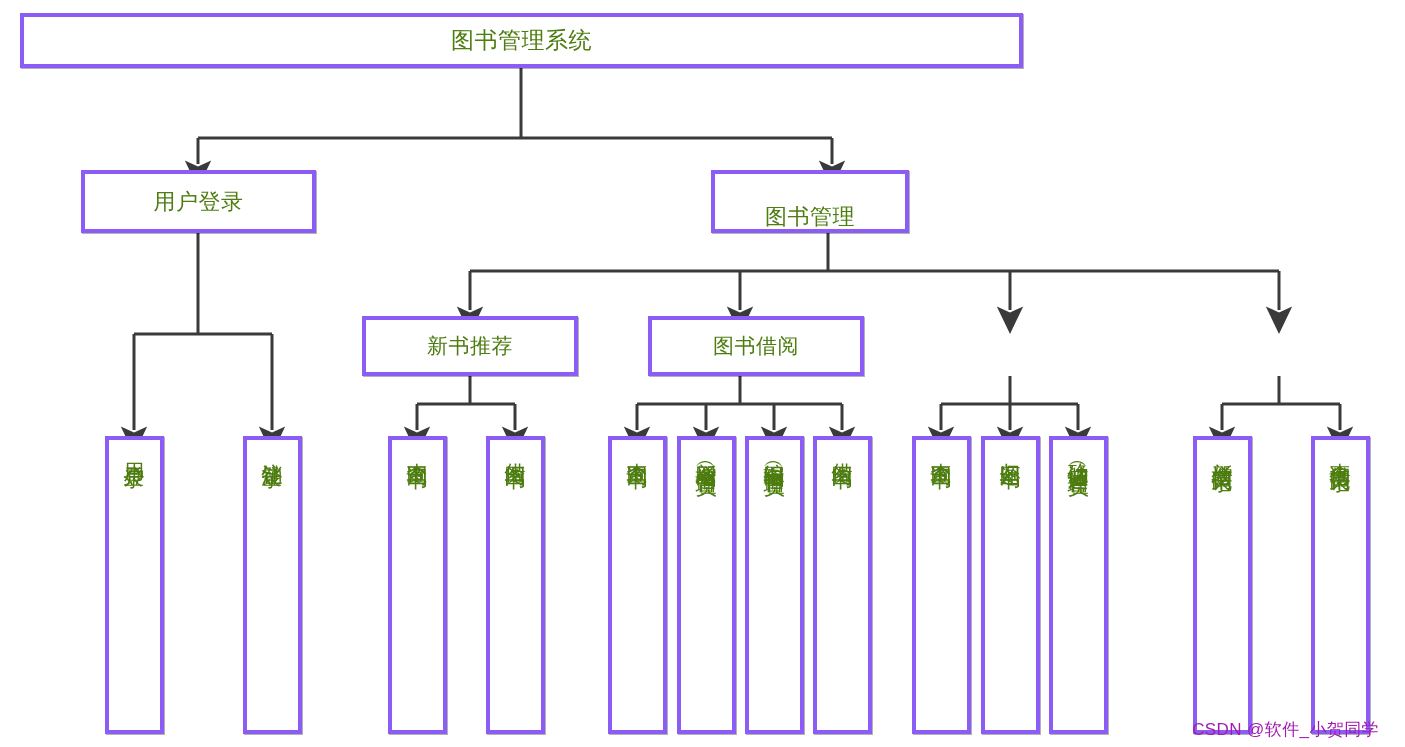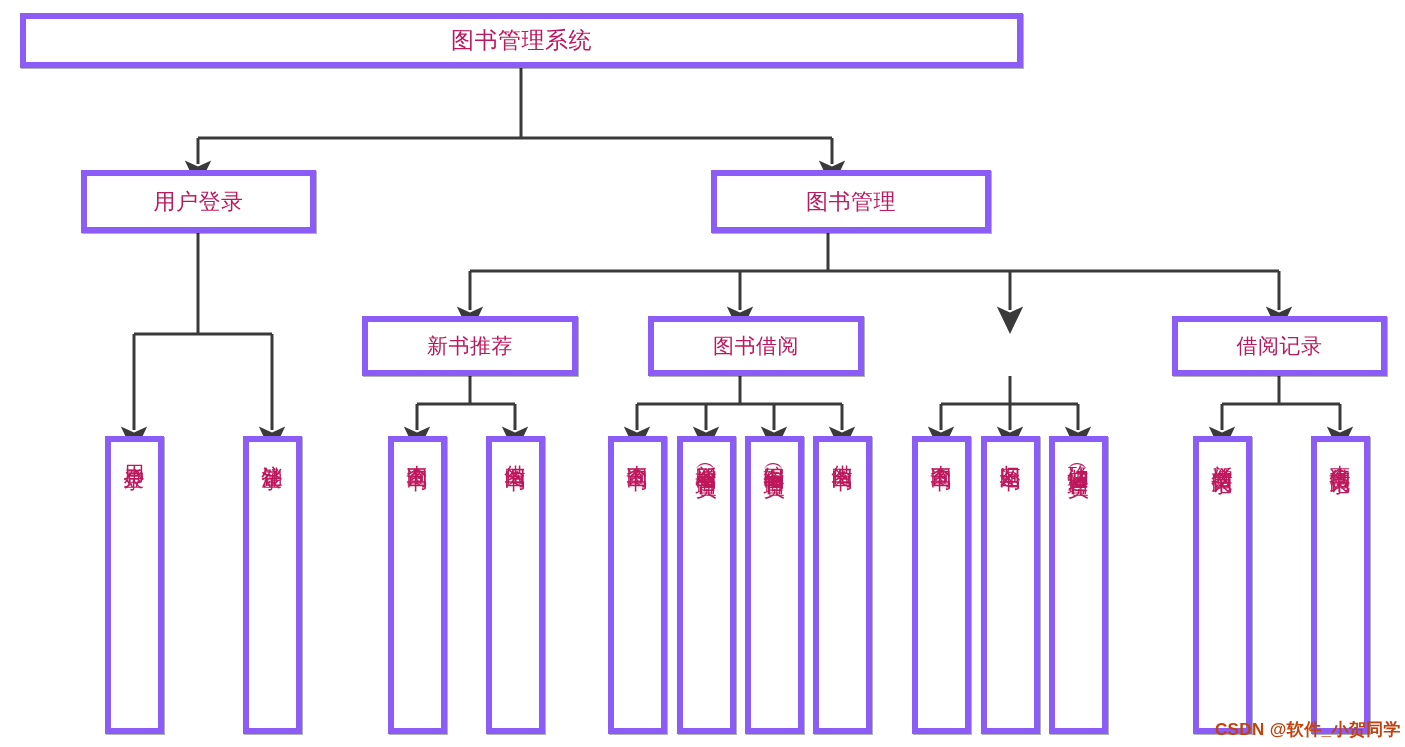--- a/index.html
+++ b/index.html
@@ -22,26 +22,26 @@
     left: 0;
     top: 0;
     width: 1405px;
     height: 747px;
     pointer-events: none;
   }
   .node {
     position: absolute;
     box-sizing: border-box;
     background: #ffffff;
-    border: 6px solid #8b5cf6;
+    border: 4px solid #8b5cf6;
     box-shadow: 1px 1px 0 0 rgba(0,0,0,0.30);
     display: flex;
     align-items: center;
     justify-content: center;
-    color: #be185d;
+    color: #4d7c0f;
     z-index: 2;
   }
   .node .label {
     line-height: 1.08;
     letter-spacing: 0.5px;
     white-space: nowrap;
   }
   .node.horiz .label {
     writing-mode: horizontal-tb;
   }
@@ -56,28 +56,27 @@
     letter-spacing: 2px;
     line-height: 1;
     white-space: nowrap;
   }
   #root-node { font-size: 23px; }
   .lvl2 { font-size: 22px; }
   .lvl3 { font-size: 21px; }
   .leaf { font-size: 21px; }
   .watermark {
     position: absolute;
-    right: 4px;
+    right: 26px;
     bottom: 6px;
     font-size: 17px;
-    color: #c2410c;
+    color: #a21caf;
     letter-spacing: 0.4px;
     z-index: 5;
     white-space: nowrap;
-    font-weight: bold;
   }
 </style>
 </head>
 <body>
 
 <div id="canvas">
 
   <svg id="wires" viewBox="0 0 1405 747" xmlns="http://www.w3.org/2000/svg">
     <defs>
       <marker id="arrow" markerWidth="10" markerHeight="12" refX="1.2" refY="5" orient="auto" markerUnits="strokeWidth">
@@ -132,36 +131,33 @@
   </svg>
 
   <div class="node horiz" id="root-node" style="left:20px; top:13px; width:1003px; height:55px;">
     <span class="label">图书管理系统</span>
   </div>
 
   <div class="node horiz lvl2" style="left:81px; top:170px; width:235px; height:63px;">
     <span class="label">用户登录</span>
   </div>
 
-  <div class="node horiz lvl2" style="left:711px; top:170px; width:280px; height:63px;">
+  <div class="node horiz lvl2" style="left:711px; top:170px; width:198px; height:63px;align-items:flex-end;">
     <span class="label">图书管理</span>
   </div>
 
   <div class="node horiz lvl3" style="left:362px; top:316px; width:216px; height:60px;">
     <span class="label">新书推荐</span>
   </div>
 
   <div class="node horiz lvl3" style="left:632px; top:316px; width:216px; height:60px;margin-left:16px;">
     <span class="label">图书借阅</span>
   </div>
 
 
-  <div class="node horiz lvl3" style="left:1172px; top:316px; width:215px; height:60px;">
-    <span class="label">借阅记录</span>
-  </div>
 
   <div class="node vert leaf" style="left:105px; top:436px; width:59px; height:298px;">
     <span class="label">用户登录</span>
   </div>
 
   <div class="node vert leaf" style="left:243px; top:436px; width:59px; height:298px;">
     <span class="label">注销登录</span>
   </div>
 
   <div class="node vert leaf" style="left:388px; top:436px; width:59px; height:298px;">

